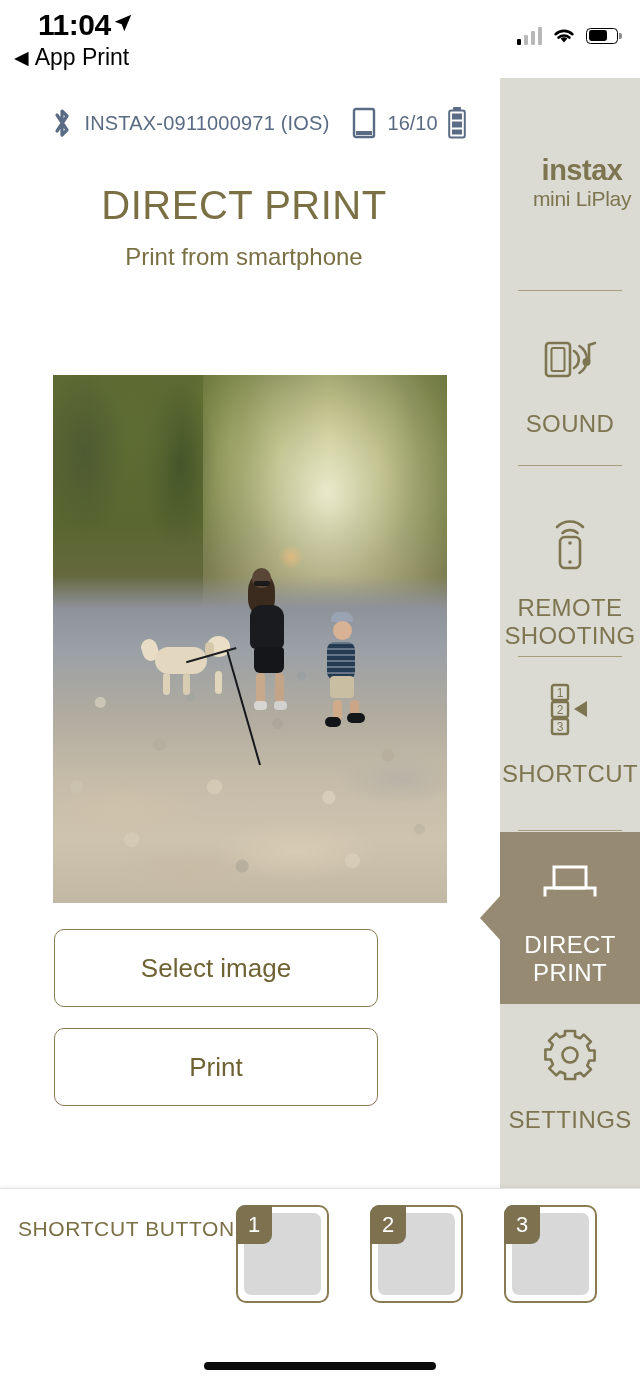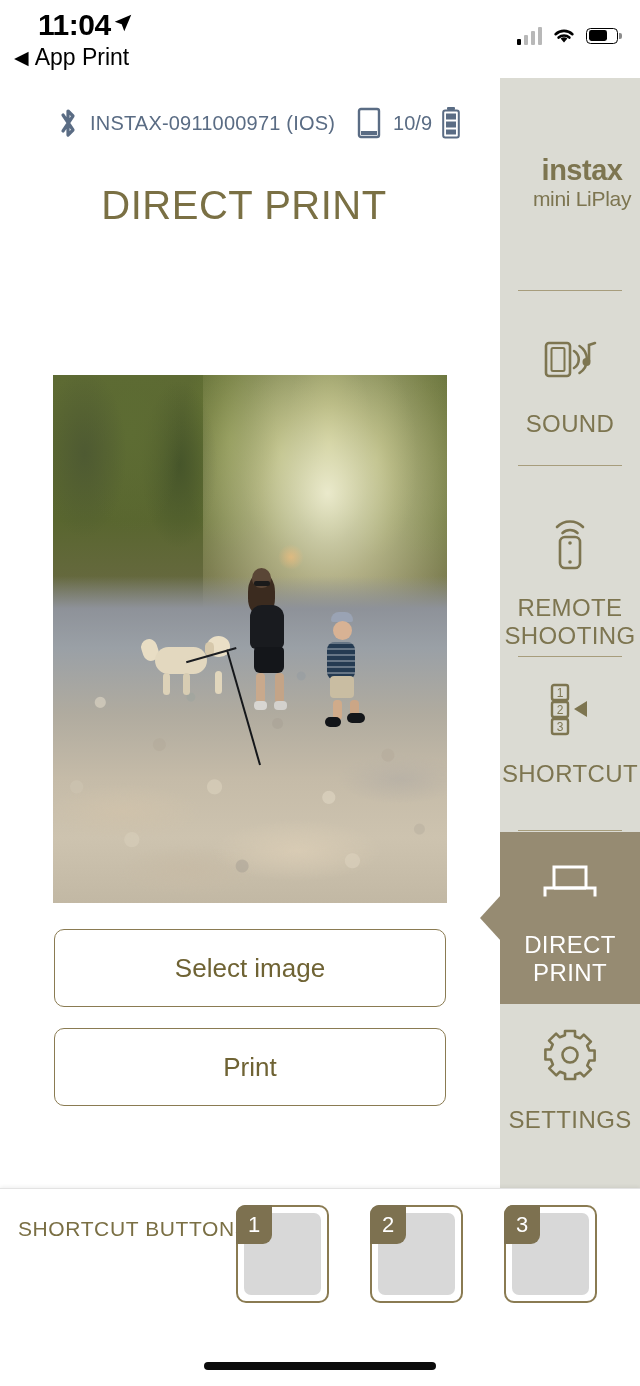--- a/index.html
+++ b/index.html
@@ -254,21 +254,21 @@
     width: 2px; height: 52px;
     background: #1b1d21;
     transform-origin: top left;
     transform: rotate(74deg);
   }
 
   
   .btn {
     position: absolute;
     left: 54px;
-    width: 392px;
+    width: 324px;
     height: 78px;
     border: 1.6px solid #8a7b52;
     border-radius: 10px;
     background: #ffffff;
     color: #6f6334;
     font-size: 26px;
     font-family: "Liberation Sans", sans-serif;
     display: flex;
     align-items: center;
     justify-content: center;
@@ -427,31 +427,32 @@
 
   <div class="devicebar">
     <svg width="24" height="34" viewBox="0 0 24 34">
       <path d="M7 9 L17 24 L12 29 L12 5 L17 10 L7 25" stroke="#5a6c84" stroke-width="3.2" fill="none" stroke-linejoin="round" stroke-linecap="round"></path>
     </svg>
     <span class="dev-name">INSTAX-0911000971 (IOS)</span>
     <svg class="film-ico" width="24" height="32" viewBox="0 0 24 32">
       <rect x="2" y="2" width="20" height="28" rx="2" stroke="#5a6c84" stroke-width="2.4" fill="none"></rect>
       <rect x="4" y="24" width="16" height="4" fill="#5a6c84"></rect>
     </svg>
-    <span class="dev-count">10/9</span>
+    <span class="dev-count">16/10</span>
     <svg width="18" height="32" viewBox="0 0 18 32">
       <rect x="5" y="0" width="8" height="3" rx="1" fill="#5a6c84"></rect>
       <rect x="1.2" y="3.5" width="15.6" height="27" rx="2" stroke="#5a6c84" stroke-width="2" fill="none"></rect>
       <rect x="4" y="6.5" width="10" height="6" fill="#5a6c84"></rect>
       <rect x="4" y="14.5" width="10" height="6" fill="#5a6c84"></rect>
       <rect x="4" y="22.5" width="10" height="5" fill="#5a6c84"></rect>
     </svg>
   </div>
 
   <div class="title">DIRECT PRINT</div>
+  <div class="subtitle">Print from smartphone</div>
 
   <div class="photo">
     <div class="ph-sky"></div>
     <div class="ph-forest"></div>
     <div class="ph-glow"></div>
     <div class="ph-flare"></div>
     <div class="ph-ground"></div>
     <div class="ph-speck"></div>
 
     <div class="fig dog-tail"></div>

